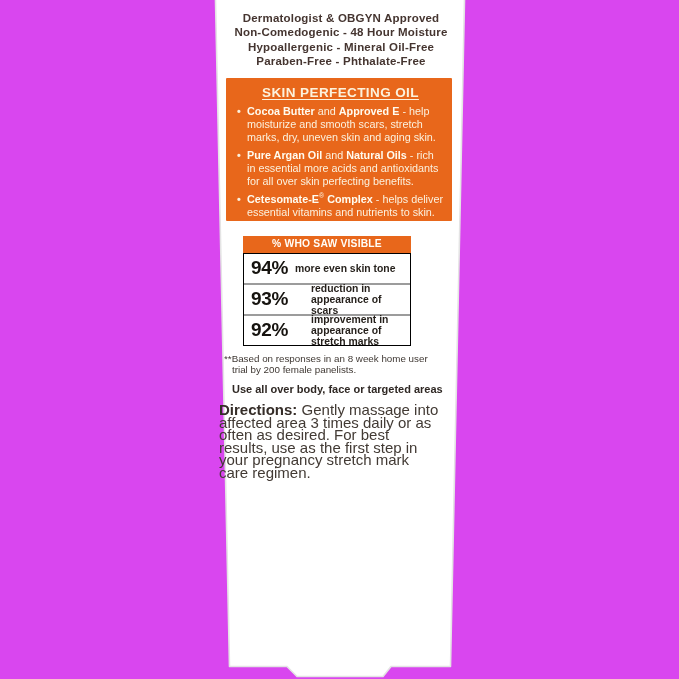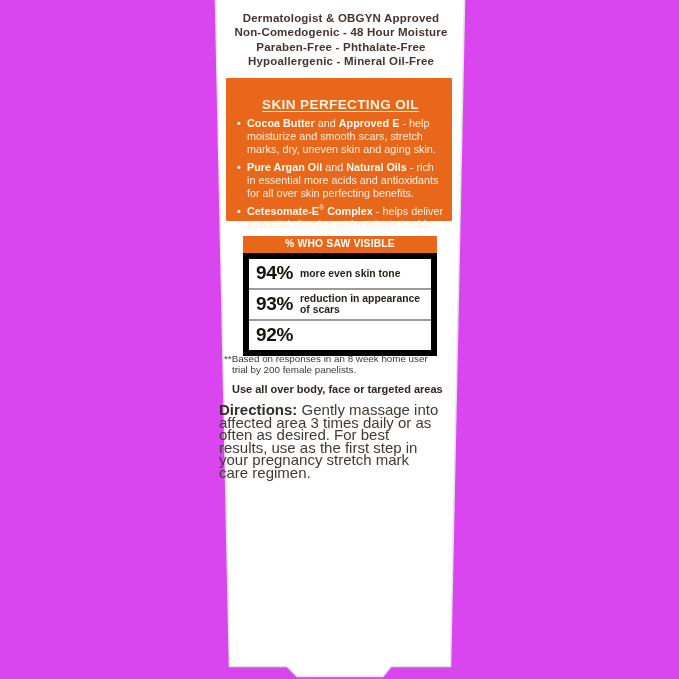--- a/index.html
+++ b/index.html
@@ -9,38 +9,38 @@
   }
   .panel-outline{position:absolute;left:0;top:0;z-index:0;}
   .content{position:absolute;z-index:1;}
 
   
   .claims{left:219px;top:11px;width:244px;text-align:center;
     font-weight:bold;font-size:11.5px;line-height:14.4px;color:#453530;letter-spacing:0.2px;}
 
   
   .orange-box{left:226px;top:78px;width:226px;height:143px;background:#E8671B;
-    box-sizing:border-box;padding:18px 8px 0 11px;border-radius:1px;}
+    box-sizing:border-box;padding:6px 8px 0 11px;border-radius:1px;}
   .sp-title{text-align:center;font-weight:bold;font-size:13.5px;letter-spacing:0.4px;
     color:#FCF2DD;text-decoration:underline;text-underline-offset:2px;margin:1px 0 5px 0;}
   .sp-list{margin:0;padding:0;list-style:none;}
   .sp-list li{position:relative;padding-left:10px;margin-bottom:5px;
     color:#FBF1DE;font-size:10.8px;line-height:13px;max-width:201px;}
   .sp-list li::before{content:"\2022";position:absolute;left:0;top:0;color:#FBF1DE;font-weight:bold;}
   .sp-list b{font-weight:bold;color:#FFFBEF;}
   .sp-list sup{font-size:7px;line-height:0;}
 
   
-  .rtable{left:243px;top:236px;width:194px;}
+  .rtable{left:243px;top:236px;width:168px;}
   .rtable-head{background:#E8671B;color:#FFFDF8;text-align:center;
     font-weight:bold;font-size:10.3px;line-height:11.8px;letter-spacing:0.2px;
     padding:2px 0 3px 0;}
-  .rtable-body{background:#ffffff;border:6px solid #000000;}
+  .rtable-body{background:#ffffff;border:1px solid #000000;}
   .rrow{display:flex;align-items:center;height:29px;}
-  .rrow + .rrow{border-top:2px solid #9C9C9C;}
+  .rrow + .rrow{border-top:2px solid #9C9C9C;gap:16px;}
   .pct{width:44px;padding-left:7px;font-size:19px;font-weight:600;
     letter-spacing:-0.3px;color:#16130F;flex:none;}
   .lbl{font-size:10.4px;font-weight:bold;line-height:11px;color:#241F1A;max-width:140px;}
 
   
   .footnote{left:224px;top:353px;width:211px;font-size:9.8px;line-height:11px;
     color:#3F3833;padding-left:8px;text-indent:-8px;}
 
   
   .usage{left:232px;top:383px;width:221px;font-weight:bold;font-size:11px;color:#2F2824;}
@@ -52,22 +52,22 @@
 
 <div class="stage">
 
   <svg class="panel-outline" width="679" height="679" viewBox="0 0 679 679">
     <path d="M 215.5,0 L 229.5,666.5 L 287,666.5 L 297,676.5 L 383,676.5 L 391,666.5 L 450.5,666.5 L 464.5,0" fill="#ffffff" stroke="#E4E4E4" stroke-width="1.6" stroke-linejoin="round"></path>
   </svg>
 
   <div class="content claims">
     <div>Dermatologist &amp; OBGYN Approved</div>
     <div>Non-Comedogenic - 48 Hour Moisture</div>
+    <div>Hypoallergenic - Mineral Oil-Free</div>
     <div>Paraben-Free - Phthalate-Free</div>
-    <div>Hypoallergenic - Mineral Oil-Free</div>
   </div>
 
   <div class="content orange-box">
     <div class="sp-title">SKIN PERFECTING OIL</div>
     <ul class="sp-list">
       <li><b>Cocoa Butter</b><span> and </span><b>Approved E</b><span> - help moisturize and smooth scars, stretch marks, dry, uneven skin and aging skin.</span></li>
       <li><b>Pure Argan Oil</b><span> and </span><b>Natural Oils</b><span> - rich in essential more acids and antioxidants for all over skin perfecting benefits.</span></li>
       <li><b>Cetesomate-E</b><sup>®</sup><b> Complex</b><span> - helps deliver essential vitamins and nutrients to skin.</span></li>
     </ul>
   </div>
@@ -80,20 +80,21 @@
       <div class="rrow">
         <span class="pct">94%</span>
         <span class="lbl">more even skin tone</span>
       </div>
       <div class="rrow">
         <span class="pct">93%</span>
         <span class="lbl">reduction in appearance of scars</span>
       </div>
       <div class="rrow">
         <span class="pct">92%</span>
+        <span class="lbl">improvement in appearance of stretch marks</span>
       </div>
     </div>
   </div>
 
   <div class="content footnote">**Based on responses in an 8 week home user trial by 200 female panelists.</div>
 
   <div class="content usage">Use all over body, face or targeted areas</div>
 
   <div class="content directions">
     <b>Directions:</b><span> Gently massage into affected area 3 times daily or as often as desired. For best results, use as the first step in your pregnancy stretch mark care regimen.</span>

